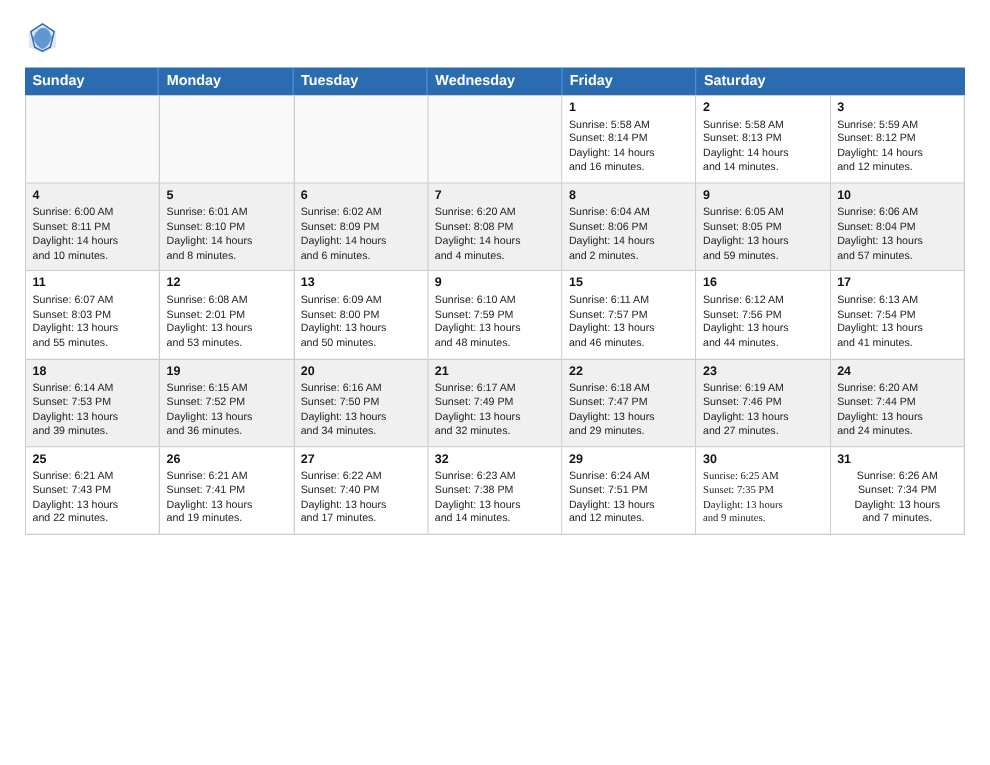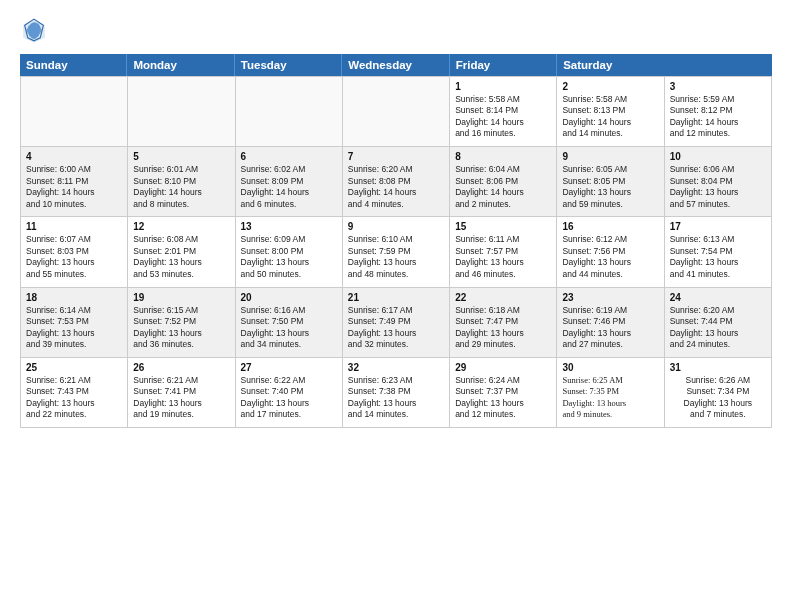--- a/index.html
+++ b/index.html
@@ -349,21 +349,21 @@
           <div class="cal-cell">
             <div class="day-num">32</div>
             <div class="cell-info" style="white-space: pre-line;">Sunrise: 6:23 AM
 Sunset: 7:38 PM
 Daylight: 13 hours
 and 14 minutes.</div>
           </div>
           <div class="cal-cell">
             <div class="day-num">29</div>
             <div class="cell-info" style="white-space: pre-line;">Sunrise: 6:24 AM
-Sunset: 7:37 PM
+Sunset: 7:51 PM
 Daylight: 13 hours
 and 12 minutes.</div>
           </div>
           <div class="cal-cell">
             <div class="day-num">30</div>
             <div class="cell-info" style="white-space: pre-line; font-family: Liberation Serif, serif;">Sunrise: 6:25 AM
 Sunset: 7:35 PM
 Daylight: 13 hours
 and 9 minutes.</div>
           </div>

